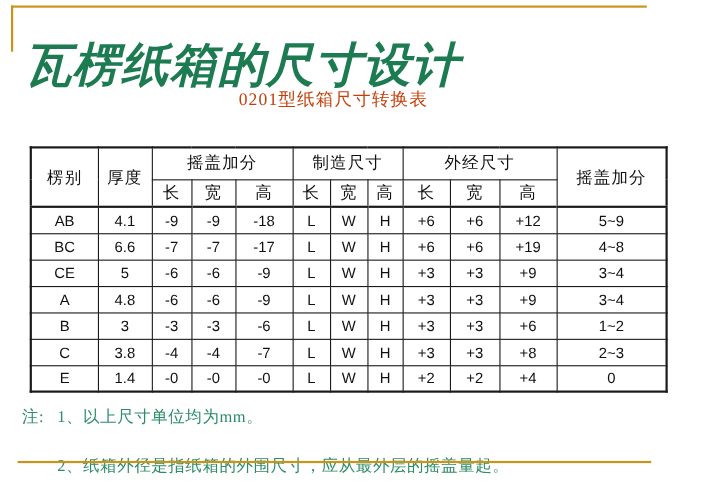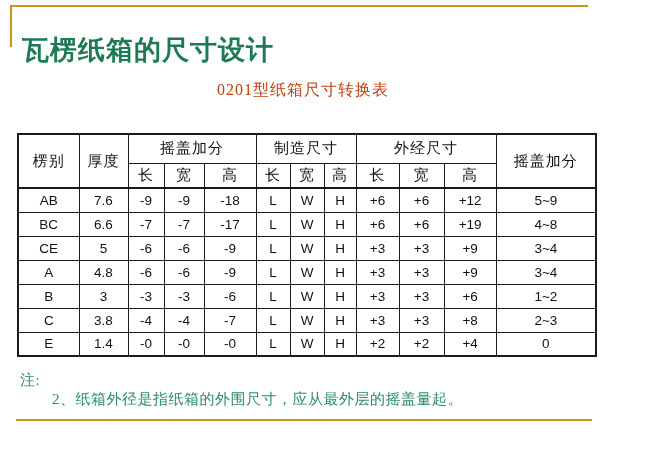--- a/index.html
+++ b/index.html
@@ -13,30 +13,30 @@
   body{
     width:654px;height:453px;position:relative;background:#ffffff;
     font-family:"Liberation Sans",sans-serif;overflow:hidden;
   }
   .accent-top{position:absolute;left:10px;top:5px;width:578px;height:2px;background:var(--accent-gold);}
   .accent-left{position:absolute;left:10px;top:5px;width:2px;height:42px;background:var(--accent-gold);}
   .accent-bottom{position:absolute;left:16px;top:419px;width:576px;height:2px;background:var(--accent-gold);}
   .slide-title{
     position:absolute;left:22px;top:12px;
     font-family:"Liberation Serif","DejaVu Serif",serif;
-    font-size:27px;line-height:40px;color:var(--title-green);
-    letter-spacing:1px;white-space:nowrap;
+    font-size:43px;line-height:40px;color:var(--title-green);
+    letter-spacing:1px;white-space:nowrap;font-style:italic;
   }
   .slide-subtitle{
     position:absolute;left:14px;top:80px;width:578px;text-align:center;
     font-family:"Liberation Serif","DejaVu Serif",serif;
     font-size:16px;color:#c2410c;letter-spacing:1px;
   }
   table.conv{
-    position:absolute;left:17px;top:133px;width:578px;
+    position:absolute;left:27px;top:133px;width:578px;
     border-collapse:collapse;table-layout:fixed;
     border:2px solid var(--table-border);
   }
   table.conv th,table.conv td{
     border:1px solid var(--table-border);
     text-align:center;vertical-align:middle;padding:0;overflow:hidden;
     color:#111111;
   }
   table.conv thead th{
     font-family:"Liberation Serif","DejaVu Serif",serif;
@@ -49,21 +49,21 @@
   table.conv tbody tr{height:24px;}
   table.conv tbody td{font-size:13.5px;font-family:"Liberation Sans",sans-serif;}
   .notes{
     position:absolute;left:20px;top:371px;
     font-family:"Liberation Serif","DejaVu Serif",serif;
     font-size:15px;line-height:19px;color:var(--notes-green);
     letter-spacing:0.5px;
   }
   .notes .row{display:flex;}
   .notes .lbl{width:32px;flex:0 0 32px;}
-  .notes .indent{margin-left:32px;}
+  .notes .indent{margin-left:32px;margin-top:25px;}
 </style>
 </head>
 <body>
 
 <div class="accent-top"></div>
 <div class="accent-left"></div>
 
 <h1 class="slide-title">瓦楞纸箱的尺寸设计</h1>
 <div class="slide-subtitle">0201型纸箱尺寸转换表</div>
 
@@ -99,21 +99,21 @@
       <th>宽</th>
       <th>高</th>
       <th>长</th>
       <th>宽</th>
       <th>高</th>
     </tr>
   </thead>
   <tbody>
     <tr>
       <td>AB</td>
-      <td>7.6</td>
+      <td>4.1</td>
       <td>-9</td>
       <td>-9</td>
       <td>-18</td>
       <td>L</td>
       <td>W</td>
       <td>H</td>
       <td>+6</td>
       <td>+6</td>
       <td>+12</td>
       <td>5~9</td>
@@ -201,19 +201,20 @@
       <td>+2</td>
       <td>+4</td>
       <td>0</td>
     </tr>
   </tbody>
 </table>
 
 <div class="notes">
   <div class="row">
     <span class="lbl">注:</span>
+    <span>1、以上尺寸单位均为mm。</span>
   </div>
   <div class="row">
     <span class="indent">2、纸箱外径是指纸箱的外围尺寸，应从最外层的摇盖量起。</span>
   </div>
 </div>
 
 <div class="accent-bottom"></div>
 
 </body></html>

